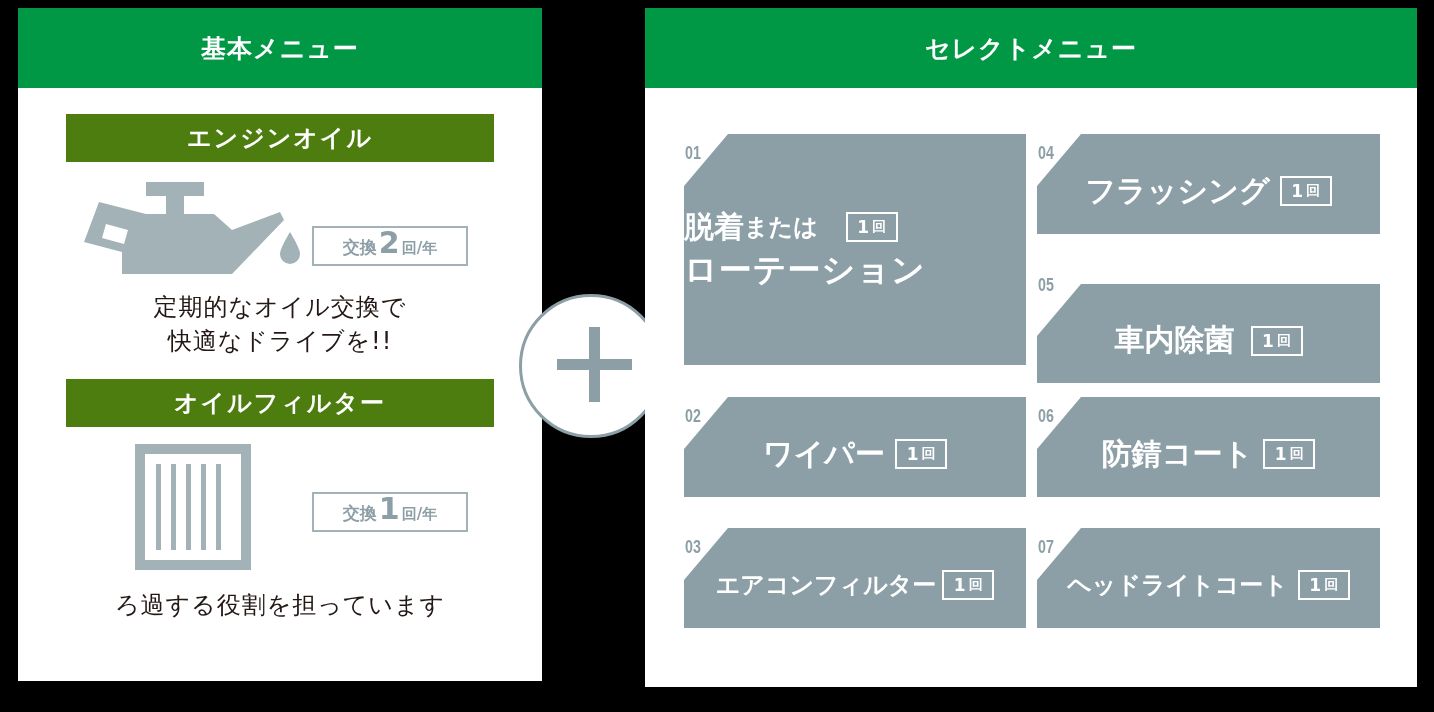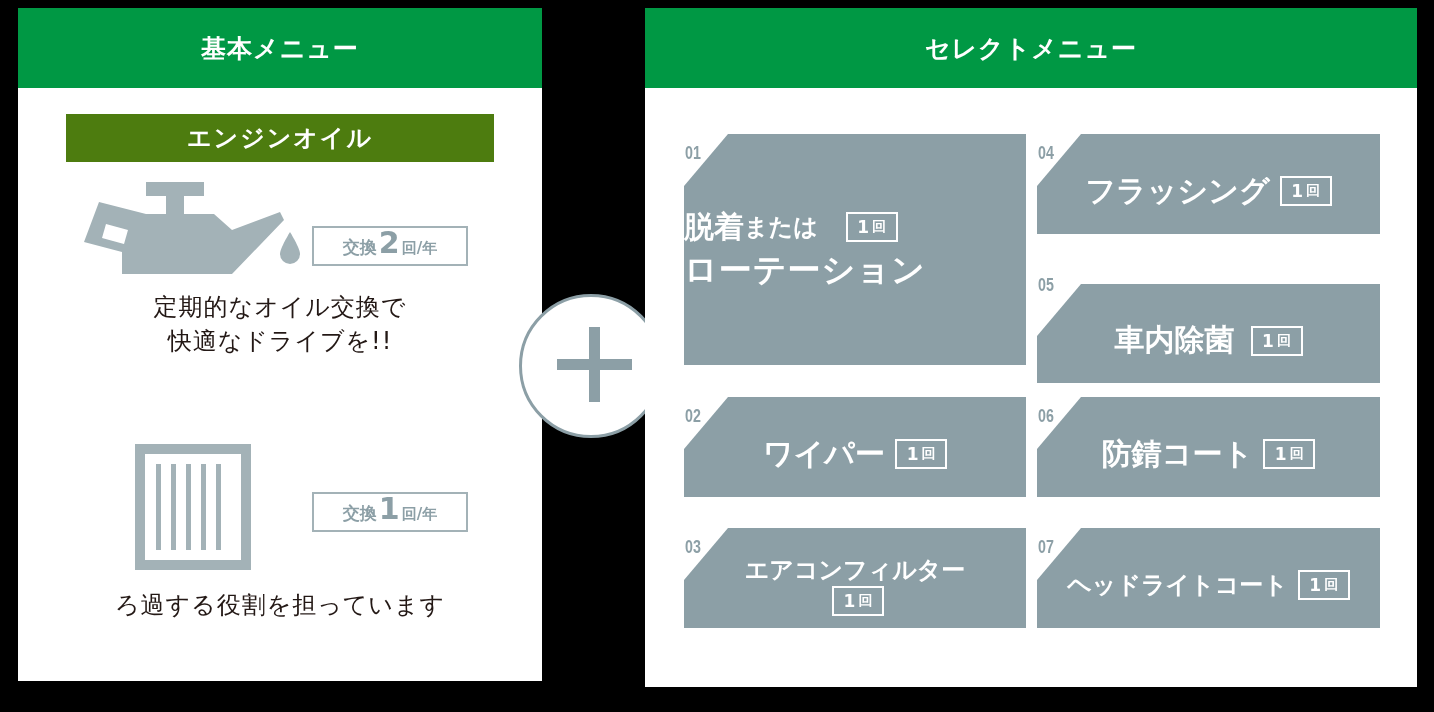--- a/index.html
+++ b/index.html
@@ -81,20 +81,21 @@
     <span>交換</span>
     <span class="num">2</span>
     <span class="unit">回/年</span>
   </div>
 
   <div class="desc" style="top:282px;">
     <div>定期的なオイル交換で</div>
     <div>快適なドライブを!!</div>
   </div>
 
+  <div class="gray-bar" style="top:371px;">オイルフィルター</div>
 
   <svg style="position:absolute;left:117px;top:436px;" width="116" height="126" viewBox="0 0 116 126">
     <rect x="0" y="0" width="116" height="126" fill="#a3b2b7"></rect>
     <rect x="10" y="10" width="96" height="106" fill="#fff"></rect>
     <rect x="21" y="20" width="5" height="86" fill="#a3b2b7"></rect>
     <rect x="36" y="20" width="5" height="86" fill="#a3b2b7"></rect>
     <rect x="51" y="20" width="5" height="86" fill="#a3b2b7"></rect>
     <rect x="66" y="20" width="5" height="86" fill="#a3b2b7"></rect>
     <rect x="81" y="20" width="5" height="86" fill="#a3b2b7"></rect>
     <rect x="96" y="20" width="0" height="0" fill="#a3b2b7"></rect>
@@ -173,21 +174,21 @@
       <span>防錆コート</span>
       <span class="badge">
         <span>1</span>
         <span class="kai">回</span>
       </span>
     </div>
   </div>
 
   <div class="card-num" style="left:40px;top:528px;">03</div>
   <div class="card" style="left:39px;top:520px;width:342px;height:100px;">
-    <div class="card-content" style="font-size:24px;flex-direction:column;">
+    <div class="card-content" style="font-size:24px;">
       <span>エアコンフィルター</span>
       <span class="badge" style="margin-left:6px;">
         <span>1</span>
         <span class="kai">回</span>
       </span>
     </div>
   </div>
 
   <div class="card-num" style="left:393px;top:528px;">07</div>
   <div class="card" style="left:392px;top:520px;width:343px;height:100px;">

